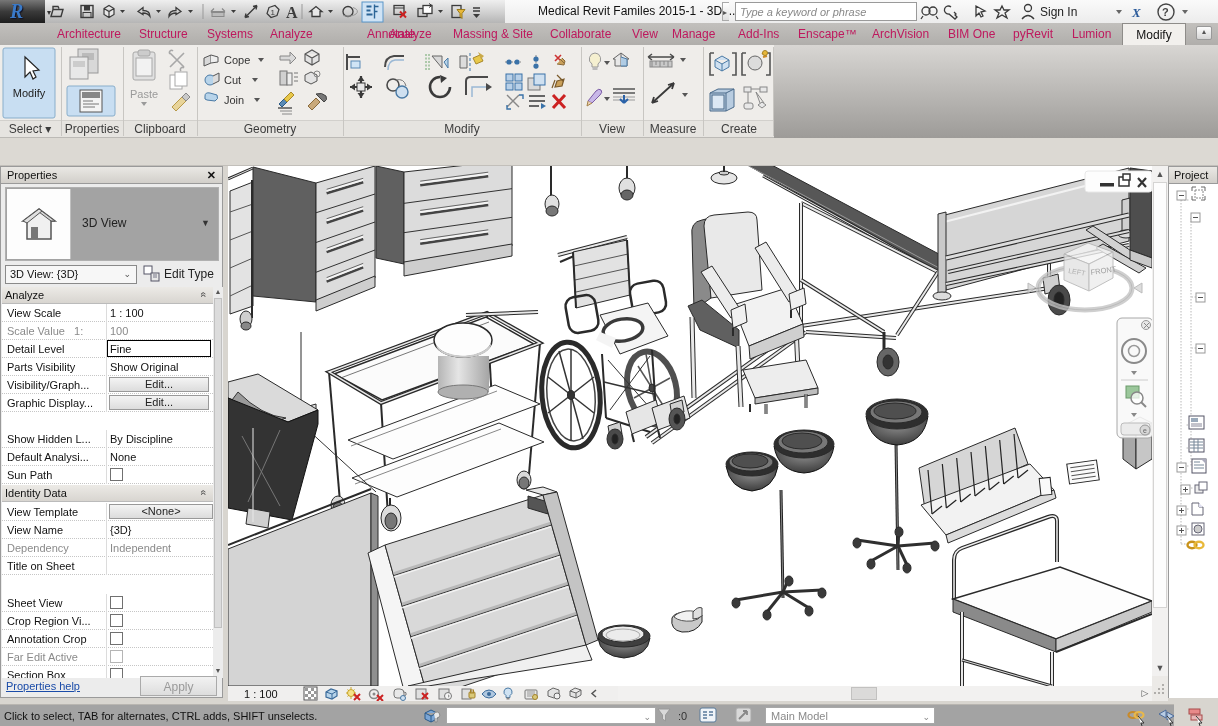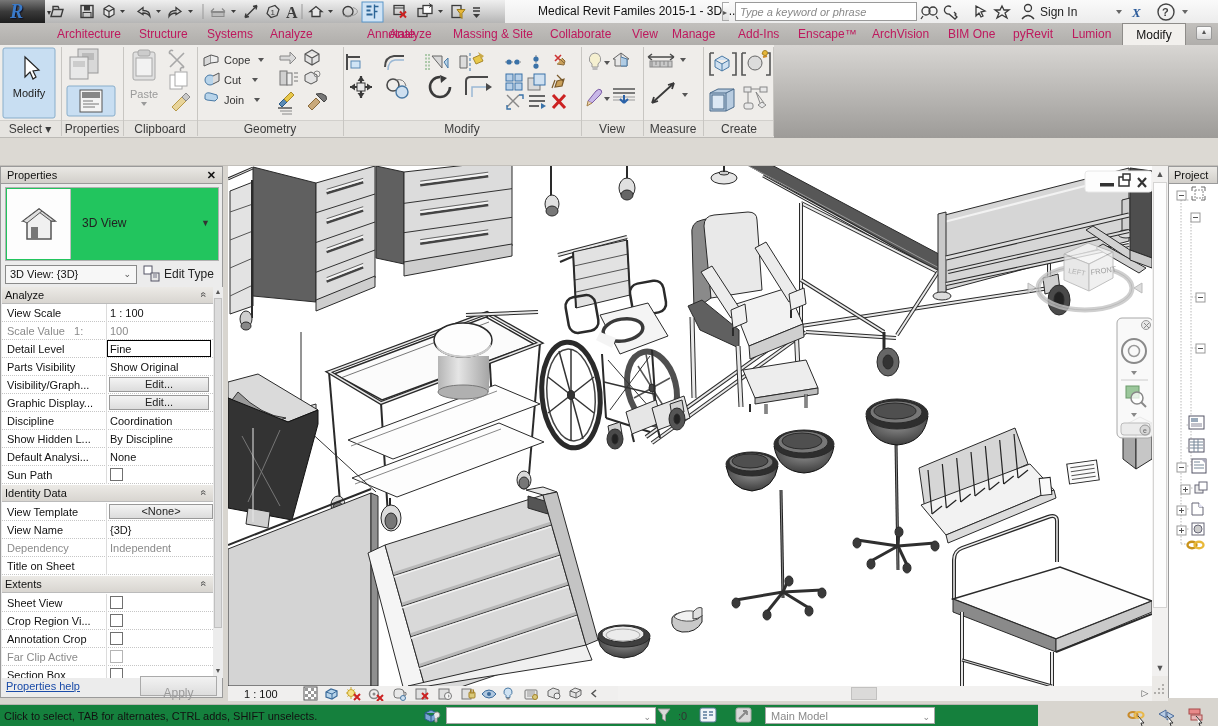--- a/index.html
+++ b/index.html
@@ -23,58 +23,58 @@
 #ribbon { left:0; top:45px; width:1218px; height:93px; background:#efedea; border-bottom:1px solid #bcbab6; }
 .labelstrip { left:0; top:120px; width:774px; height:17px; background:#e6e4e0; border-top:1px solid #d2d0cc; }
 #ribbonEmpty { left:774px; top:45px; width:444px; height:93px; background:linear-gradient(#d8d6d3,#9d9b98); }
 .plabel { position:absolute; top:122px; height:15px; font-size:12px; color:#3c3c3c; text-align:center; }
 .psep { position:absolute; top:47px; width:1px; height:89px; background:#c8c6c2; }
 
 #optionsbar { left:0; top:138px; width:1218px; height:28px; background:#dcd9d3; border-bottom:1px solid #c2bfba; }
 
 #props { left:0; top:166px; width:223px; height:532px; background:#ececec; border:1px solid #9a9a9a; border-top:none; }
 #propsHead { left:0; top:166px; width:223px; height:18px; background:linear-gradient(#eae8e4,#d2cfca); border:1px solid #9a9a9a; font-size:11px; color:#111; padding:2px 0 0 6px; }
-#typesel { left:4px; top:21px; width:214px; height:74px; background:#22c55e; border:1px solid #b0b0b0; }
+#typesel { left:4px; top:21px; width:214px; height:74px; background:#a3a3a3; border:1px solid #b0b0b0; }
 #typeimg { position:absolute; left:1px; top:1px; width:64px; height:70px; background:#fdfdfd; border-right:1px solid #c0c0c0; }
 #typeName { position:absolute; left:76px; top:28px; font-size:12px; color:#222; }
 #typeArrow { position:absolute; right:8px; top:30px; font-size:9px; color:#333; }
 #combo { left:4px; top:99px; width:132px; height:19px; background:#f7f7f7; border:1px solid #8a8a8a; font-size:11px; color:#111; padding:2px 0 0 4px; }
 #editTypeIc { left:142px; top:99px; width:17px; height:17px; }
 #editType { left:163px; top:101px; font-size:12px; color:#222; }
 #grid { left:1px; top:121px; width:211px; height:391px; background:#fff; font-size:11px; overflow:hidden; }
 .grow { position:absolute; left:0; width:211px; height:18px; border-bottom:1px dotted #c6c6c6; }
 .grow .lab { position:absolute; left:5px; top:3px; color:#111; white-space:nowrap; }
 .grow .val { position:absolute; left:108px; top:3px; color:#111; white-space:nowrap; }
 .grow .gray { color:#8a8a8a; }
 .gsec { position:absolute; left:0; width:211px; height:17px; background:linear-gradient(#eceae6,#d8d5d0); border-bottom:1px solid #bbb; }
 .gsec .lab { position:absolute; left:3px; top:2px; color:#111; font-size:11px; }
 .gsec .chev { position:absolute; right:6px; top:2px; color:#444; font-size:10px; transform:rotate(90deg); }
 .vline { position:absolute; left:104px; top:0; width:1px; height:18px; background:#dcdcdc; }
 .cbox { position:absolute; left:108px; top:2px; width:13px; height:13px; background:#fff; border:1px solid #707070; }
 .editbtn { position:absolute; left:107px; top:1px; width:100px; height:15px; background:linear-gradient(#f4f4f4,#dcdcdc); border:1px solid #999; font-size:11px; color:#222; text-align:center; }
 #pscroll { left:212px; top:121px; width:10px; height:391px; background:#ececec; }
 #propsHelp { left:5px; top:514px; font-size:11px; color:#1a4ba8; text-decoration:underline; }
-#applyBtn { left:139px; top:510px; width:77px; height:20px; background:linear-gradient(#f2f2f2,#ddd); border:1px solid #aaa; color:#9a9a9a; font-size:12px; text-align:center; padding-top:9px; }
+#applyBtn { left:139px; top:510px; width:77px; height:20px; background:linear-gradient(#f2f2f2,#ddd); border:1px solid #aaa; color:#9a9a9a; font-size:12px; text-align:center; padding-top:3px; }
 
 #viewport { left:228px; top:166px; width:924px; height:520px; background:#fff; overflow:hidden; }
 #vcbar { left:228px; top:686px; width:390px; height:15px; background:#f0efee; }
 #hscroll { left:618px; top:686px; width:520px; height:15px; background:#f2f1f0; }
 #hthumb { left:851px; top:687px; width:26px; height:13px; background:#dbdad9; border:1px solid #c2c1c0; }
 #harrow { left:1138px; top:686px; width:14px; height:15px; background:#f2f1f0; font-size:9px; color:#555; text-align:center; padding-top:2px; }
 #vscroll { left:1152px; top:166px; width:16px; height:520px; background:#f2f1f0; }
 #vthumb { left:1153px; top:182px; width:14px; height:426px; background:#fdfdfd; border:1px solid #d5d4d3; }
 #vup { left:1152px; top:166px; width:16px; height:16px; font-size:9px; color:#555; text-align:center; padding-top:3px; }
 #vdown { left:1152px; top:660px; width:16px; height:16px; font-size:9px; color:#555; text-align:center; padding-top:3px; }
 #gripbox { left:1152px; top:676px; width:16px; height:25px; background:#eceae7; }
 
 #pbrowser { left:1168px; top:166px; width:50px; height:532px; background:#fff; border-left:1px solid #9a9a9a; }
 #pbHead { left:1168px; top:166px; width:50px; height:18px; background:linear-gradient(#eae8e4,#d2cfca); border:1px solid #9a9a9a; font-size:11px; color:#111; padding:2px 0 0 5px; overflow:hidden; }
 
 #statusgap { left:0; top:701px; width:1218px; height:3px; background:#d8d5cf; }
-#statusbar { left:0; top:704px; width:1038px; height:22px; background:#15803d; border-top:1px solid #b8b5b0; font-size:11px; color:#111; }
+#statusbar { left:0; top:704px; width:1174px; height:22px; background:#a3a3a3; border-top:1px solid #b8b5b0; font-size:11px; color:#111; }
 #stText { position:absolute; left:4px; top:5px; }
 #stDrop1 { position:absolute; left:446px; top:2px; width:210px; height:17px; background:#fff; border:1px solid #a8a8a8; }
 #stDrop2 { position:absolute; left:765px; top:2px; width:170px; height:17px; background:#fff; border:1px solid #a8a8a8; font-size:11px; color:#8a8a8a; padding:2px 0 0 5px; }
 </style>
 </head>
 <body>
 <div id="app">
   <div class="abs" id="titlebar"></div>
   <div class="abs" id="titleRight"></div>
   <div class="abs" id="rbtn"></div>
@@ -468,25 +468,20 @@
       <div class="grow" style="top:89px;">
           <span class="lab">Visibility/Graph...</span>
           <div class="vline"></div>
           <div class="editbtn">Edit...</div>
         </div>
       <div class="grow" style="top:107px;">
           <span class="lab">Graphic Display...</span>
           <div class="vline"></div>
           <div class="editbtn">Edit...</div>
         </div>
-      <div class="grow" style="top:125px;">
-          <span class="lab">Discipline</span>
-          <div class="vline"></div>
-          <span class="val">Coordination</span>
-        </div>
       <div class="grow" style="top:143px;">
           <span class="lab">Show Hidden L...</span>
           <div class="vline"></div>
           <span class="val">By Discipline</span>
         </div>
       <div class="grow" style="top:161px;">
           <span class="lab">Default Analysi...</span>
           <div class="vline"></div>
           <span class="val">None</span>
         </div>
@@ -511,41 +506,37 @@
         </div>
       <div class="grow" style="top:252px;">
           <span class="lab gray">Dependency</span>
           <div class="vline"></div>
           <span class="val gray">Independent</span>
         </div>
       <div class="grow" style="top:270px;">
           <span class="lab">Title on Sheet</span>
           <div class="vline"></div>
         </div>
-      <div class="gsec" style="top:289px;">
-          <span class="lab">Extents</span>
-          <span class="chev">«</span>
-        </div>
       <div class="grow" style="top:307px;">
           <span class="lab">Sheet View</span>
           <div class="vline"></div>
           <div class="cbox"></div>
         </div>
       <div class="grow" style="top:325px;">
           <span class="lab">Crop Region Vi...</span>
           <div class="vline"></div>
           <div class="cbox"></div>
         </div>
       <div class="grow" style="top:343px;">
           <span class="lab">Annotation Crop</span>
           <div class="vline"></div>
           <div class="cbox"></div>
         </div>
       <div class="grow" style="top:361px;">
-          <span class="lab gray">Far Clip Active</span>
+          <span class="lab gray">Far Edit Active</span>
           <div class="vline"></div>
           <div class="cbox" style="border-color:#b5b5b5;"></div>
         </div>
       <div class="grow" style="top:379px;">
           <span class="lab">Section Box</span>
           <div class="vline"></div>
           <div class="cbox"></div>
         </div>
     </div>
     <div class="abs" id="pscroll">

